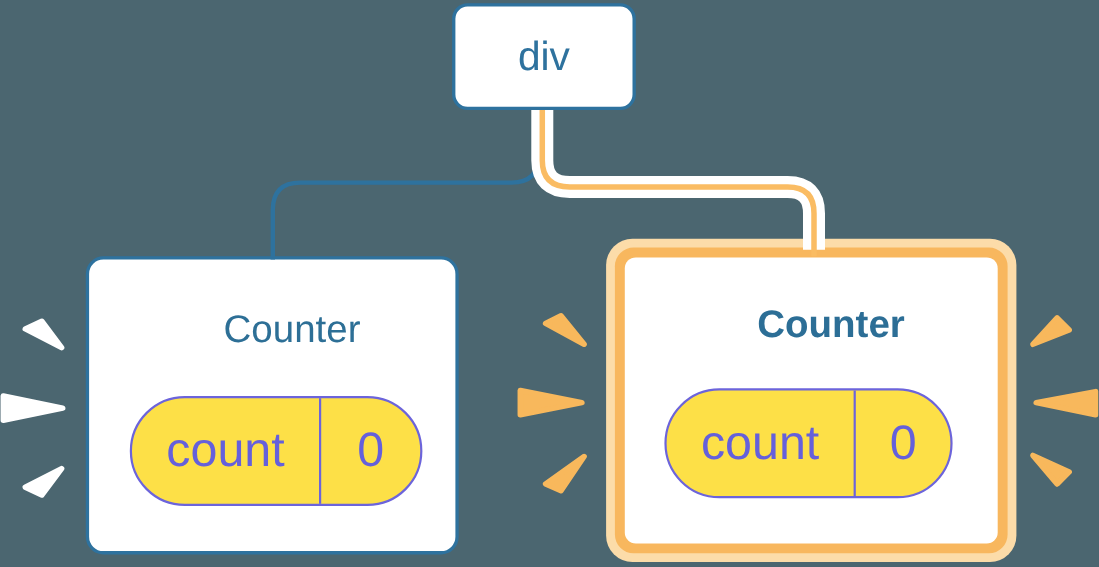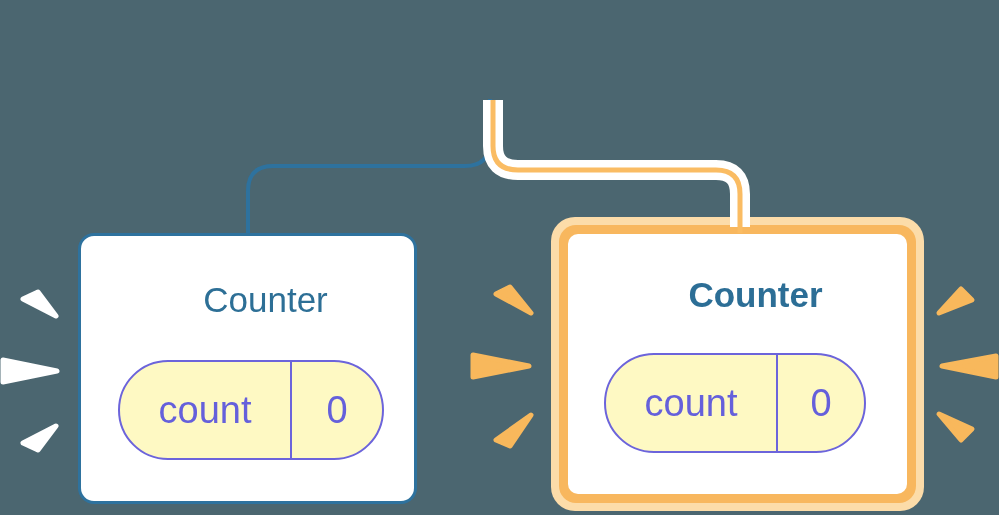--- a/index.html
+++ b/index.html
@@ -50,22 +50,22 @@
 
   .pill {
     position: absolute;
     left: 37px; top: 124px;
     width: 266px; height: 100px;
     box-sizing: border-box;
     border: 2.5px solid #6C64DB;
     border-radius: 50px;
     display: flex;
     color: #6560DB;
-    font-size: 38px;
-    background: #fef9c3;
+    font-size: 44px;
+    background: #fde047;
   }
   .pill-key {
     flex: 0 0 170px;
     display: flex; align-items: center; justify-content: center;
     border-right: 2.5px solid #6C64DB;
   }
   .pill-value {
     flex: 1;
     display: flex; align-items: center; justify-content: center;
   }
@@ -104,20 +104,23 @@
     width: 999px; height: 515px;
     z-index: 5;
     pointer-events: none;
   }
 </style>
 </head>
 <body>
 
 <div class="canvas">
 
+  <div class="node-div">
+    <span>div</span>
+  </div>
 
   <div class="card-left">
     <div class="card-title">Counter</div>
     <div class="pill">
       <div class="pill-key">count</div>
       <div class="pill-value">0</div>
     </div>
   </div>
 
   <div class="card-right-halo">

